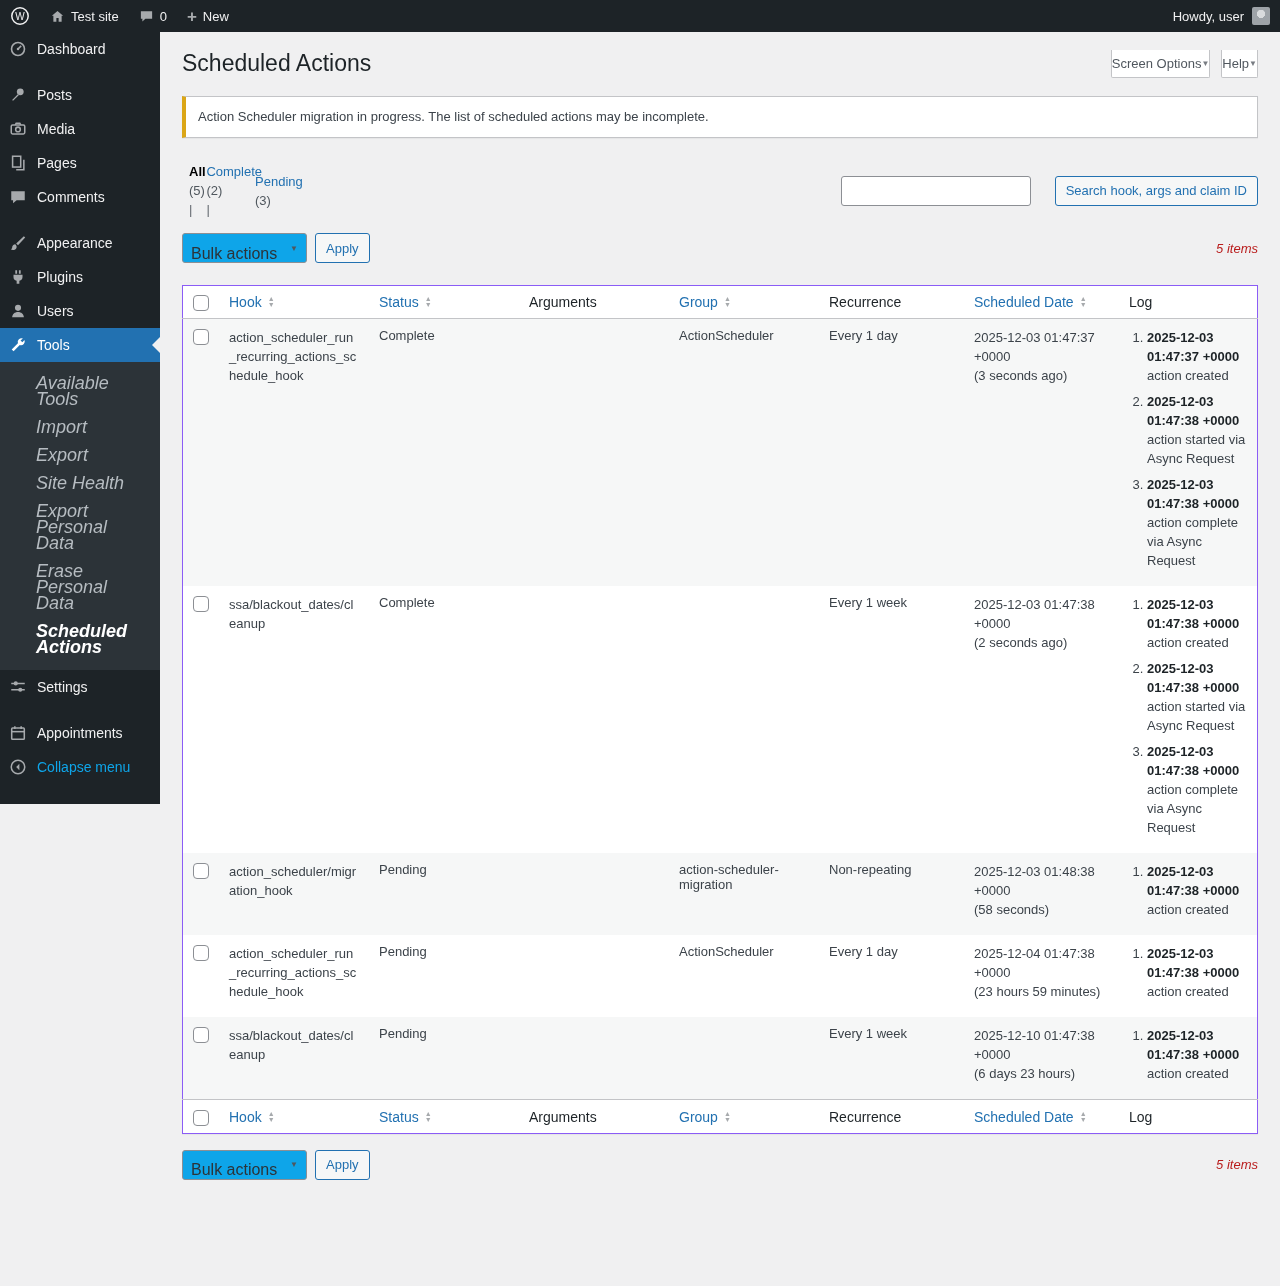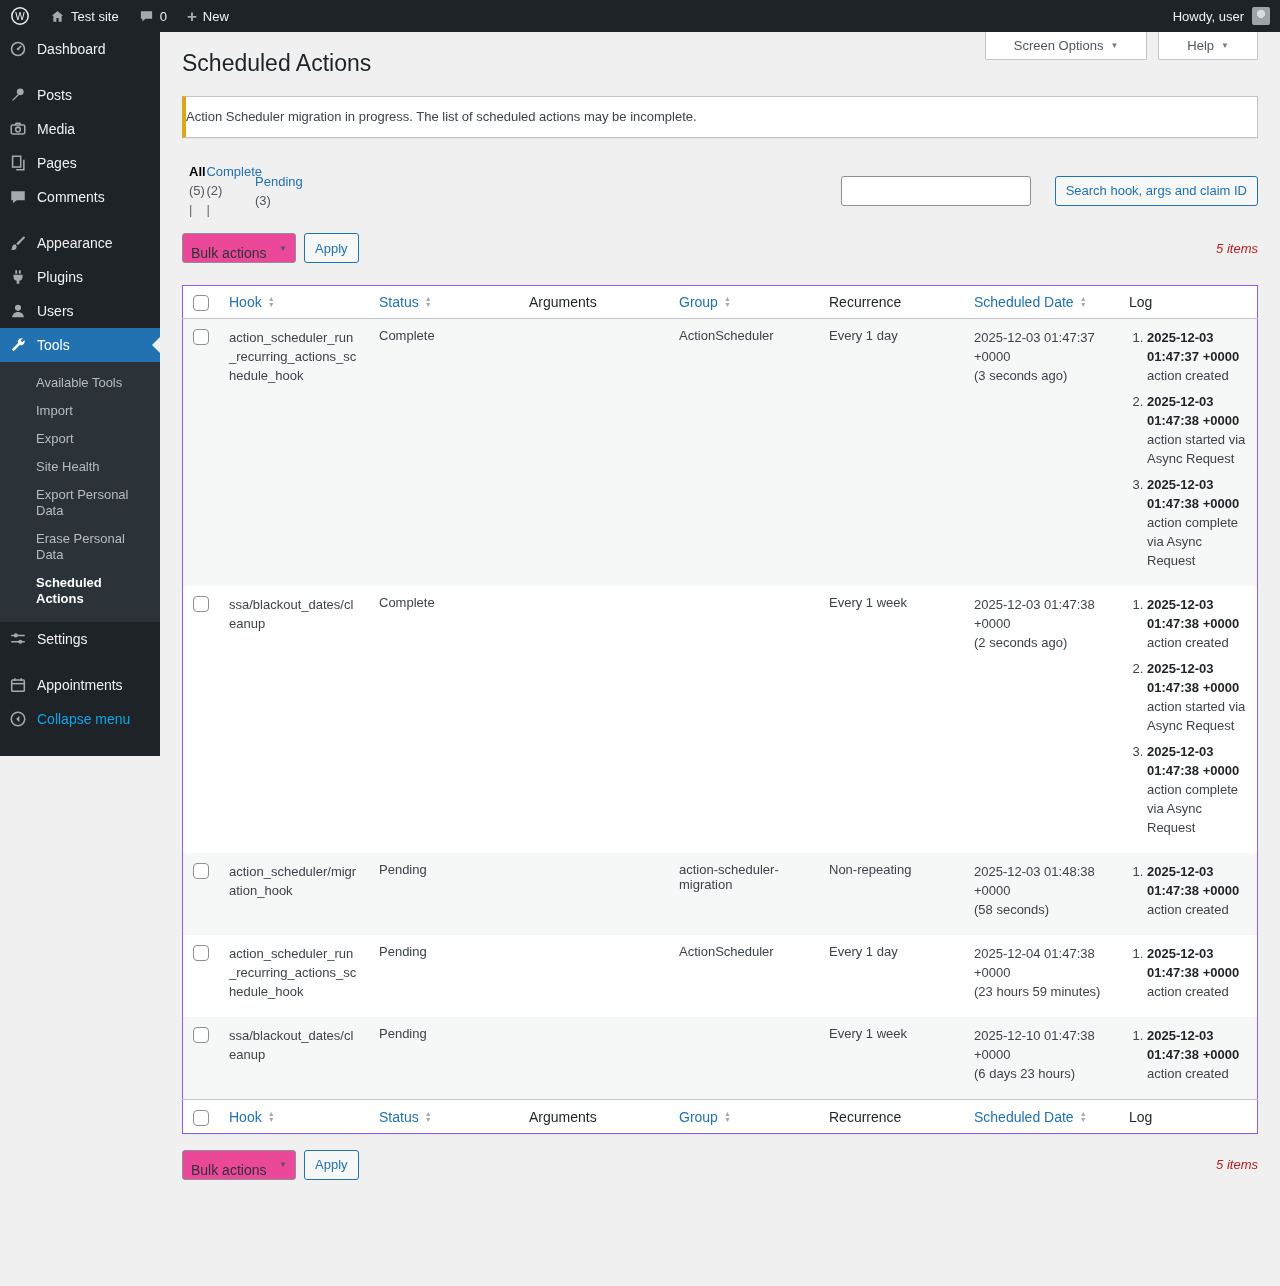--- a/index.html
+++ b/index.html
@@ -42,43 +42,43 @@
   .menu-icon { width: 20px; height: 20px; color: #a7aaad; flex-shrink: 0; display: flex; align-items: center; justify-content: center; }
   .menu-item.current-parent { background: #2271b1; color: #fff; }
   .menu-item.current-parent .menu-icon { color: #fff; }
   .menu-item.current-parent::after {
     content: ""; position: absolute; right: 0; top: 50%; margin-top: -8px;
     border: 8px solid transparent; border-right-color: #f0f0f1;
   }
   .menu-sep { height: 12px; }
   .submenu { background: #2c3338; padding: 7px 0 9px; }
   .submenu-item {
-    display: block; padding: 6px 12px 6px 36px; font-size: 13px;
-    color: #b6bcc1; line-height: 16px;
+    display: block; padding: 6px 12px 6px 36px; font-size: 18px;
+    color: #b6bcc1; line-height: 16px; font-style: italic;
   }
   .submenu-item.current { color: #fff; font-weight: bold; }
   .collapse-label { color: #0ea5e9; }
 
   
   #content { flex: 1; position: relative; padding: 0 22px 18px; }
 
   .screen-meta { position: absolute; top: 0; right: 22px; display: flex; gap: 11px; }
   .meta-btn {
     background: #fff; border: 1px solid #c3c4c7; border-top: none;
-    border-radius: 0 0 2px 2px; padding: 6px 28px; font-size: 13px; color: #50575e;
-    display: flex; align-items: center; gap: 7px; cursor: pointer;
+    border-radius: 0 0 2px 2px; padding: 6px 0; font-size: 13px; color: #50575e;
+    display: flex; align-items: center; cursor: pointer; margin-top: 18px;
   }
   .meta-caret { font-size: 8px; color: #787c82; }
 
   h1.page-title { font-size: 23px; font-weight: 400; color: #1d2327; padding: 16px 0 4px; line-height: 30px; }
 
   .notice {
     background: #fff; border: 1px solid #c3c4c7; border-left: 4px solid #dba617;
     box-shadow: 0 1px 1px rgba(0,0,0,.04);
-    padding: 11px 0; margin-top: 14px; color: #3c434a; line-height: 1.4;
+    padding: 11px 12px; margin-top: 14px; color: #3c434a; line-height: 1.4;
   }
 
   .list-controls { display: flex; justify-content: space-between; align-items: center; margin-top: 26px; }
   .subsubsub { display: flex; align-items: center; }
   .filter { color: #2271b1; display: inline-flex; gap: 4px; align-items: baseline; flex-direction: column; }
   .filter.current .f-label { color: #000; font-weight: bold; }
   .f-count { color: #50575e; }
   .filter:not(:last-child)::after { content: "|"; color: #646970; margin: 0 7px; font-weight: normal; }
 
   .search-box { display: flex; gap: 24px; align-items: center; }
@@ -89,22 +89,22 @@
   .button-secondary {
     height: 30px; padding: 0 10px; border: 1px solid #2271b1; border-radius: 3px;
     background: #f6f7f7; color: #2271b1; font-size: 13px; font-family: inherit; cursor: pointer;
   }
 
   .tablenav { display: flex; justify-content: space-between; align-items: center; margin-top: 16px; }
   .bulkactions { display: flex; gap: 8px; align-items: center; }
   .select-wrap { position: relative; display: inline-flex; align-items: center; }
   .select-wrap select {
     appearance: none; -webkit-appearance: none; height: 30px;
-    border: 1px solid #8c8f94; border-radius: 3px; background: #ec4899;
-    padding: 10px 28px 0 8px; font-size: 14px; color: #2c3338; font-family: inherit; cursor: pointer;
+    border: 1px solid #8c8f94; border-radius: 3px; background: #0ea5e9;
+    padding: 10px 28px 0 8px; font-size: 16px; color: #2c3338; font-family: inherit; cursor: pointer;
   }
   .select-arrow { position: absolute; right: 9px; font-size: 8px; color: #50575e; pointer-events: none; }
   .displaying-num { color: #b91c1c; font-style: italic; }
 
   
   table.actions-table {
     width: 100%; border-collapse: collapse; background: #fff;
     border: 1px solid #8b5cf6; box-shadow: 0 1px 1px rgba(0,0,0,.04); margin-top: 22px;
   }
   .actions-table th, .actions-table td { text-align: left; vertical-align: top; padding: 9px 10px; font-size: 13px; }

